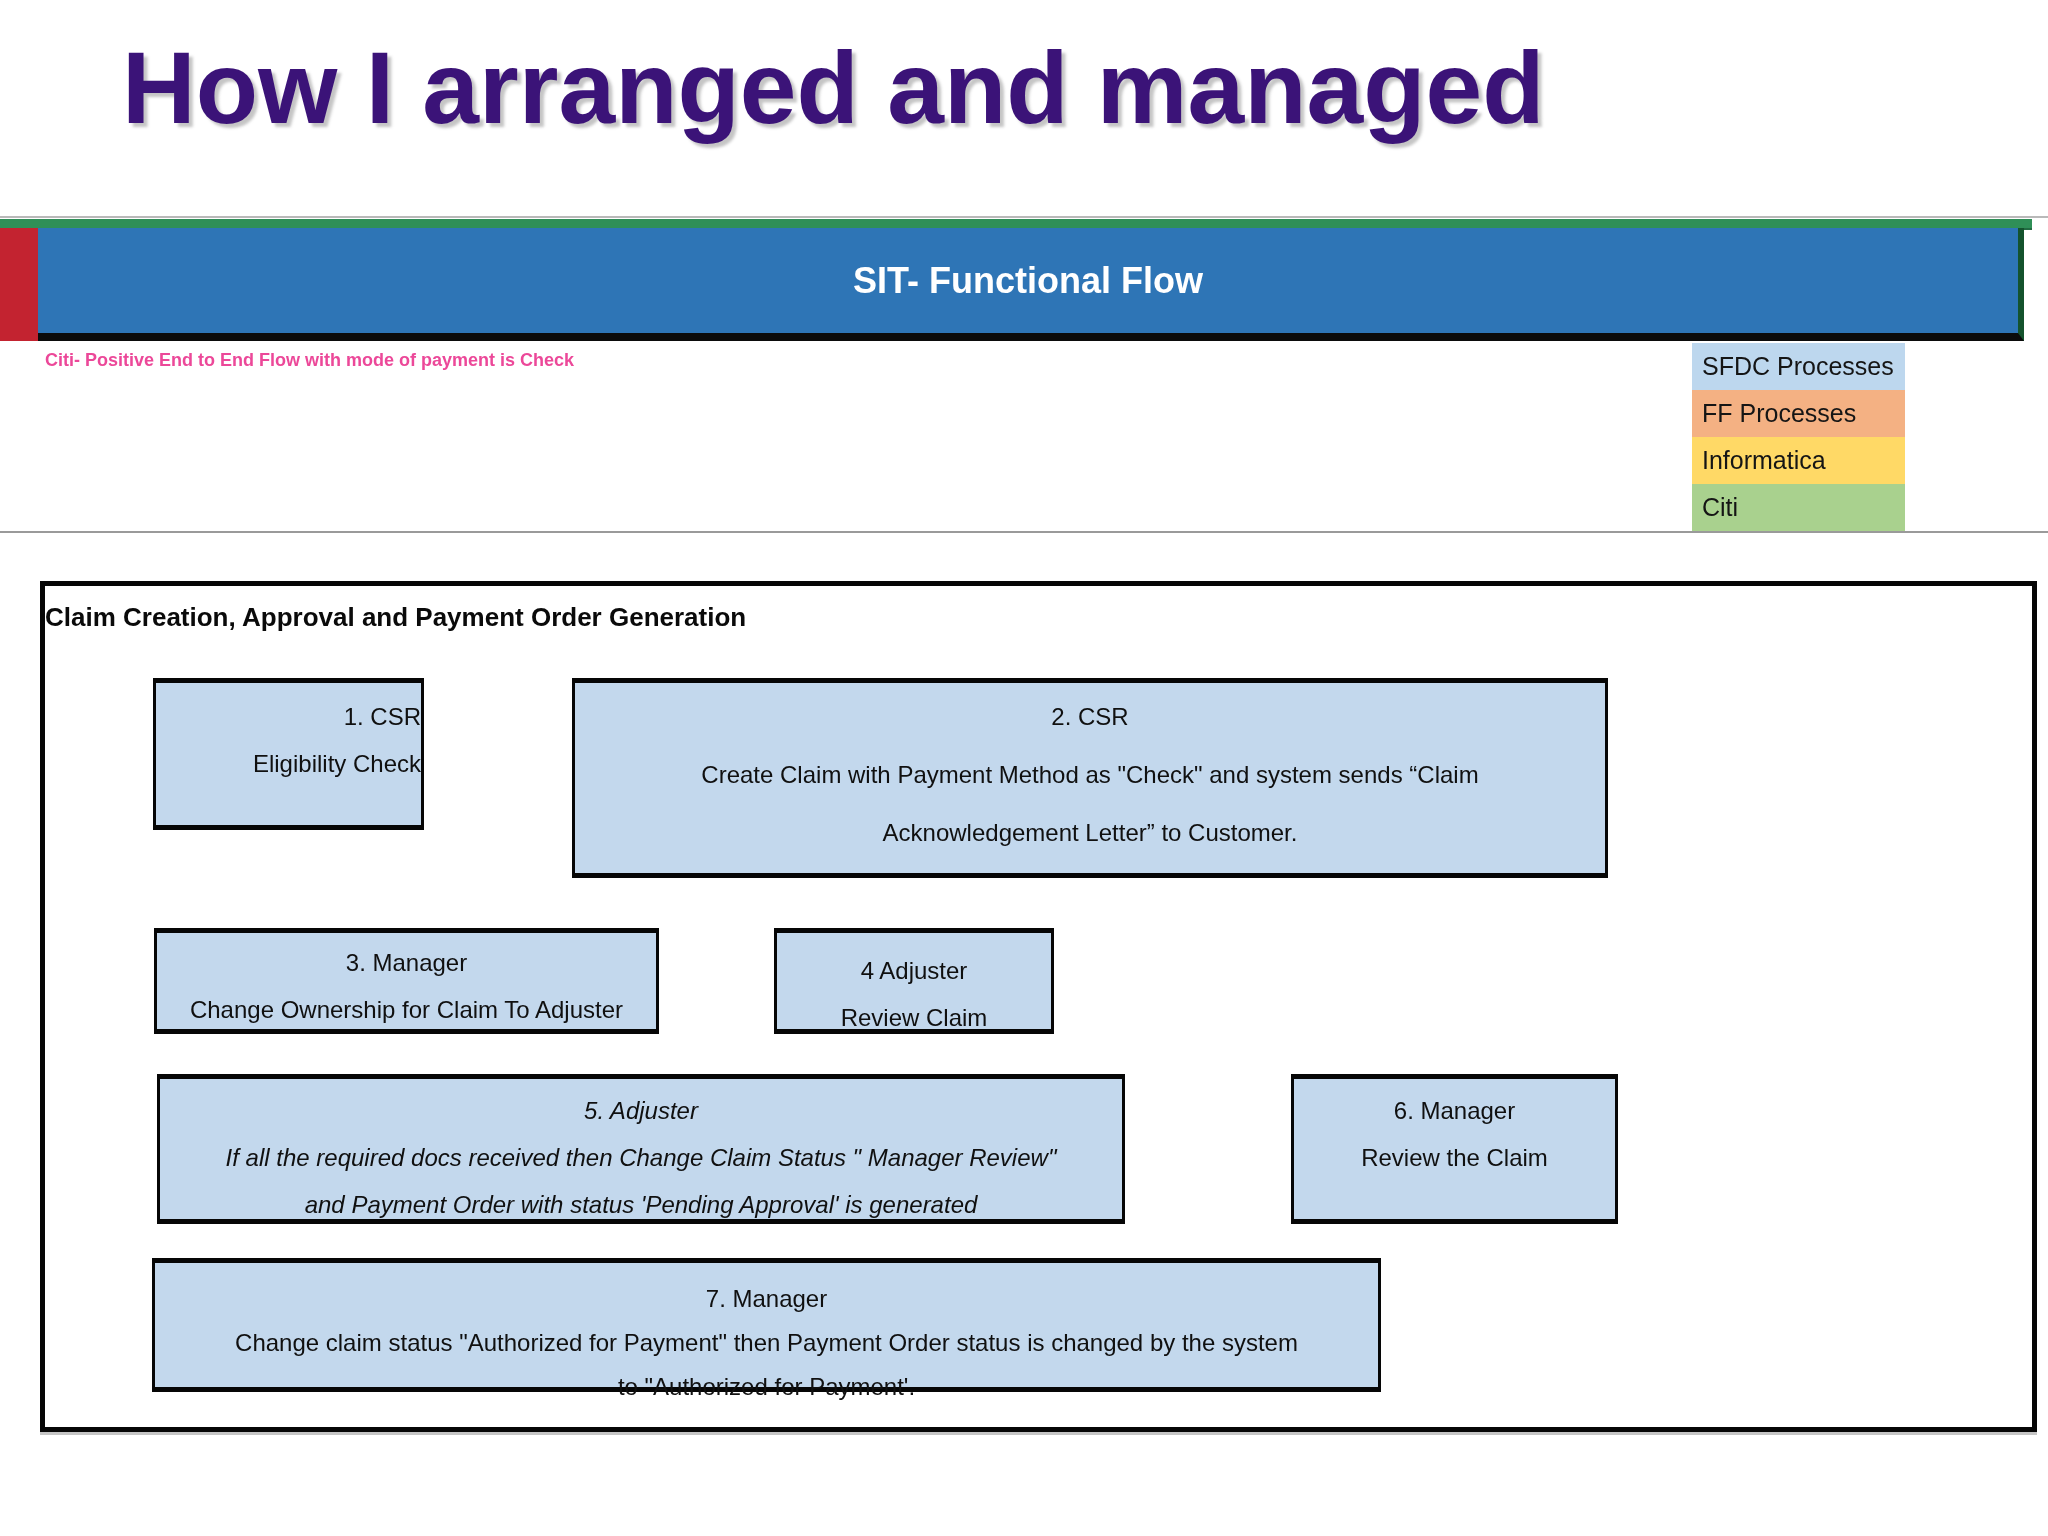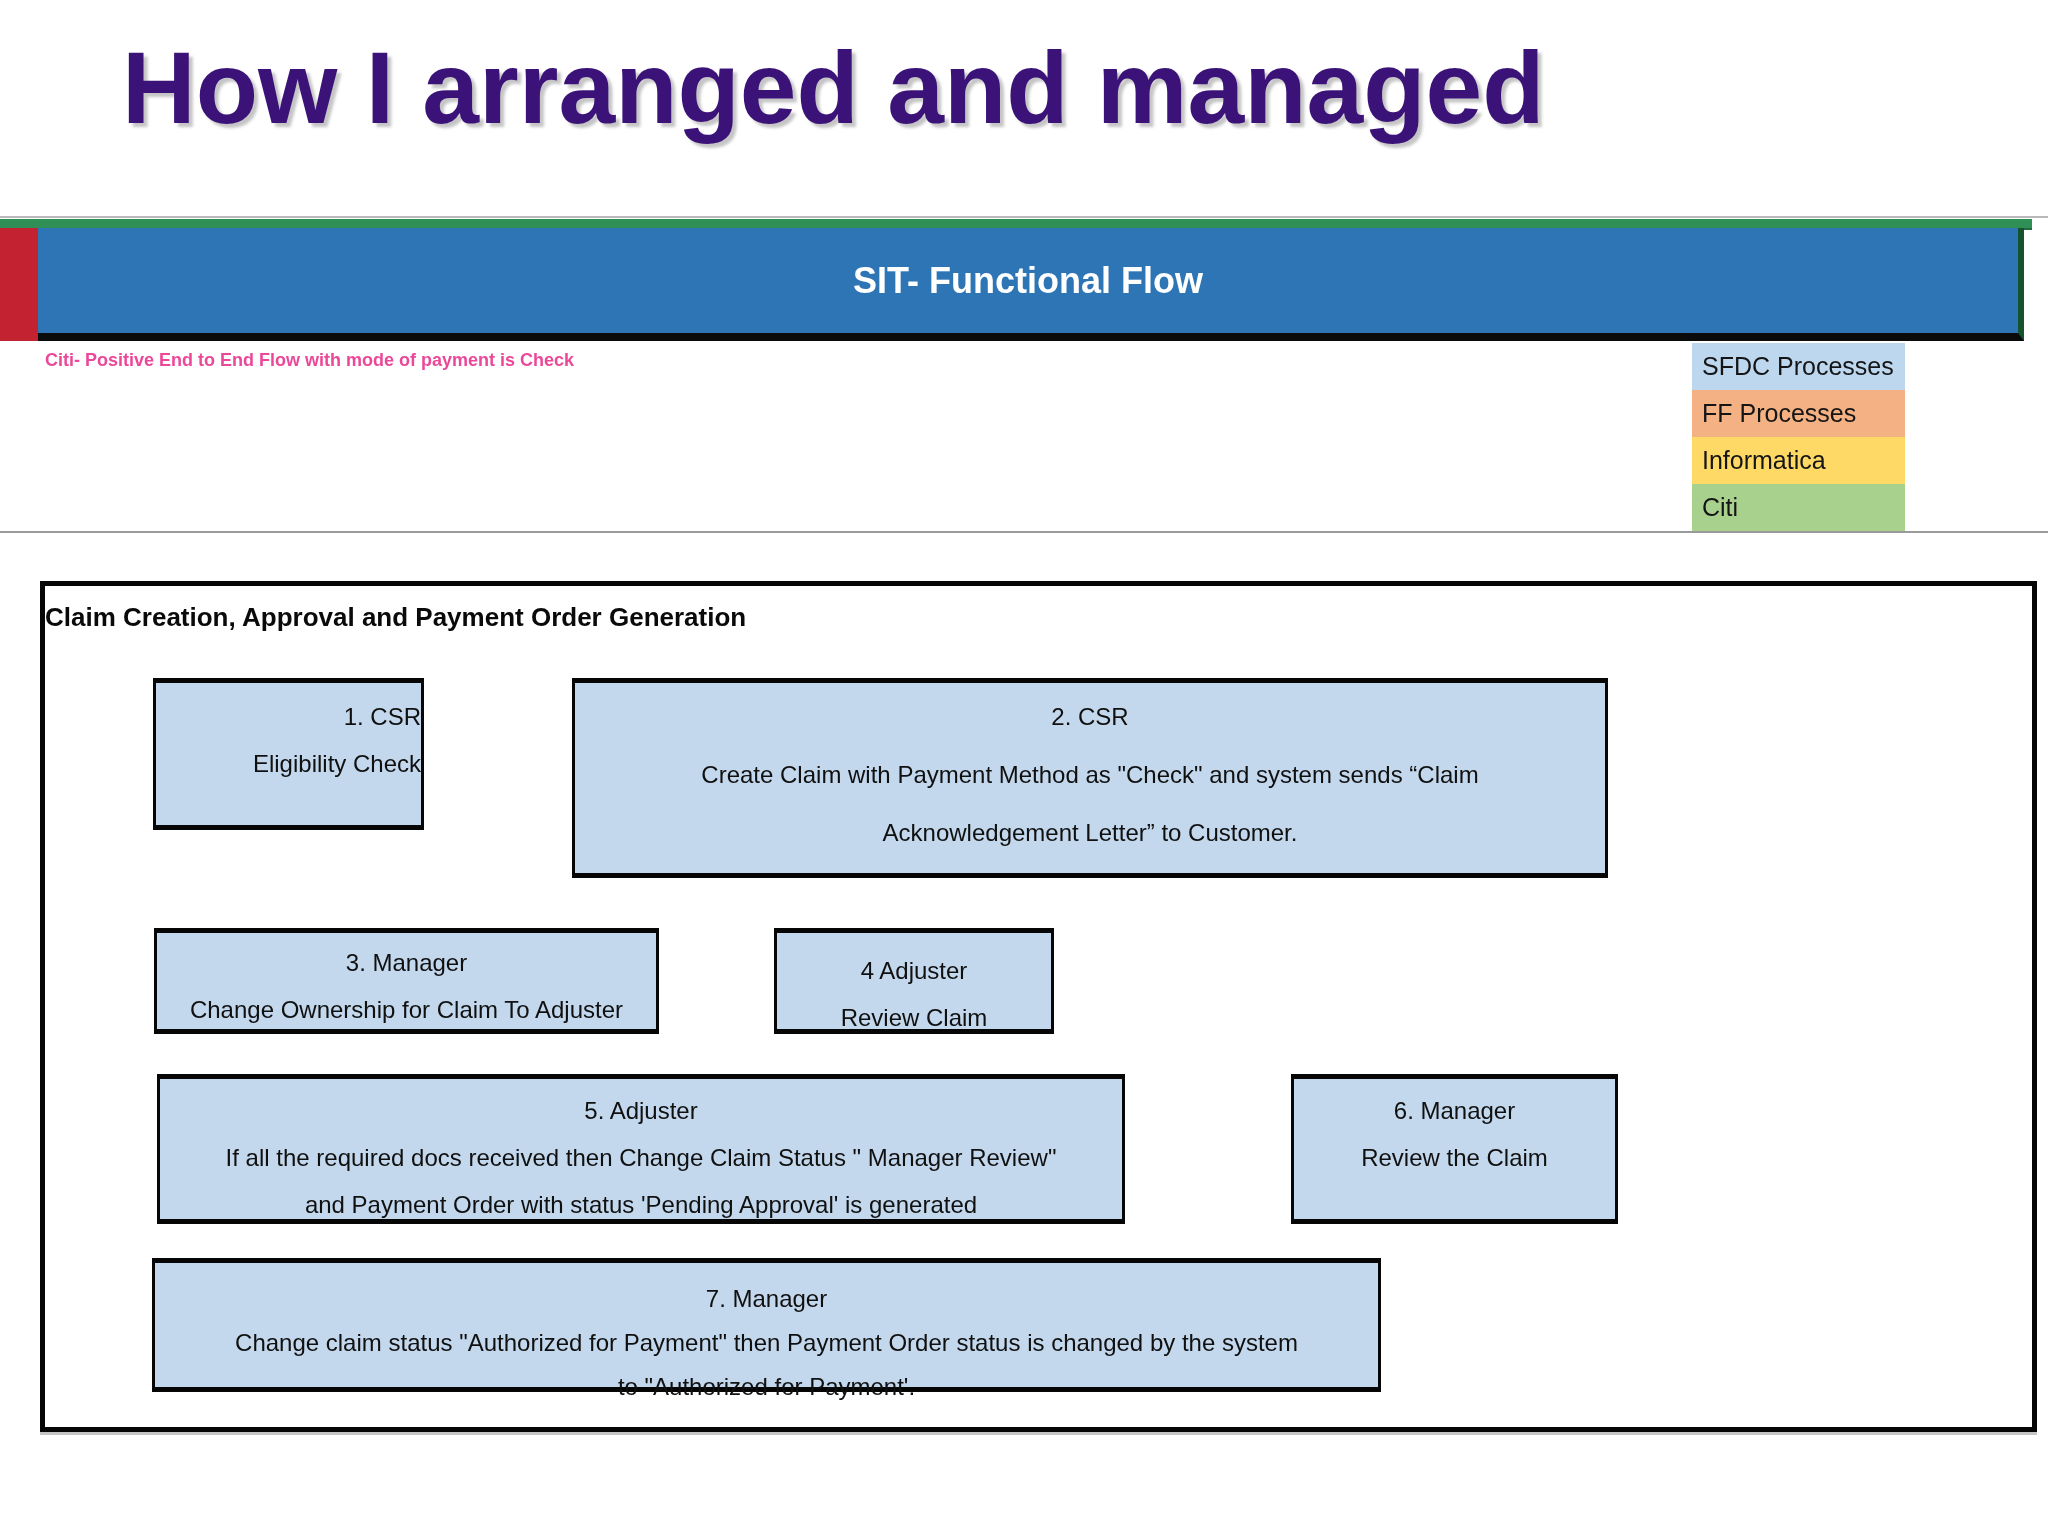--- a/index.html
+++ b/index.html
@@ -55,21 +55,21 @@
     box-sizing:border-box;
     display:flex;flex-direction:column;align-items:center;
     color:#101010;font-size:24px;text-align:center;
   }
   .fbox .ln{line-height:47px;white-space:nowrap;}
   .fbox1{left:108px;top:92px;width:271px;height:152px;padding-top:10px;align-items:flex-end;}
   .fbox2{left:491px;top:92px;width:1036px;height:200px;padding-top:5px;margin-left:36px;}
   .fbox2 .ln{line-height:58px;}
   .fbox3{left:109px;top:342px;width:505px;height:106px;padding-top:6px;align-items:center;}
   .fbox4{left:729px;top:342px;width:280px;height:106px;padding-top:14px;}
-  .fbox5{left:112px;top:488px;width:968px;height:150px;padding-top:8px;}
+  .fbox5{left:112px;top:488px;width:968px;height:150px;padding-top:8px;font-style:italic;}
   .fbox6{left:1216px;top:488px;width:327px;height:150px;padding-top:8px;margin-left:30px;}
   .fbox7{left:107px;top:672px;width:1229px;height:134px;padding-top:14px;}
   .fbox7 .ln{line-height:44px;}
 </style>
 </head>
 <body>
 
 <div class="slide-title">How I arranged and managed</div>
 
 <div class="rule-top"></div>

